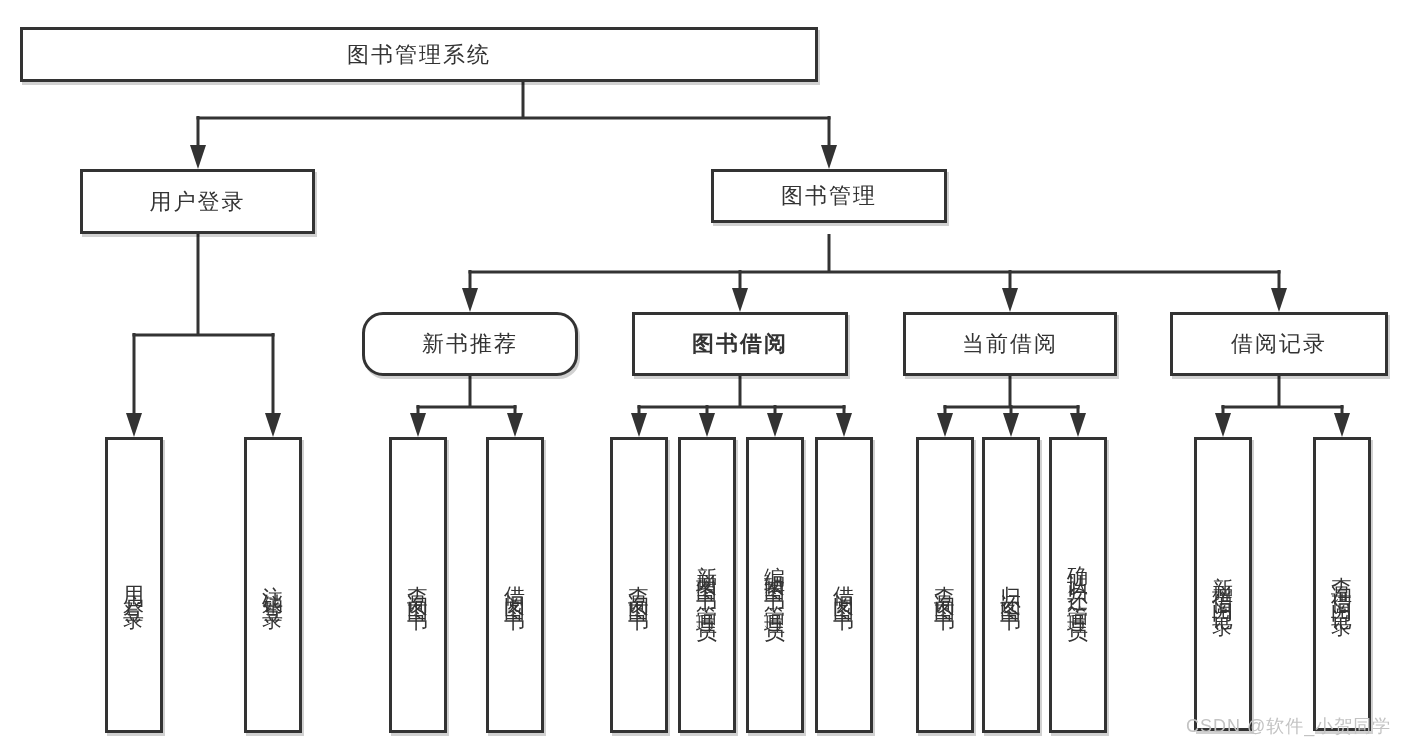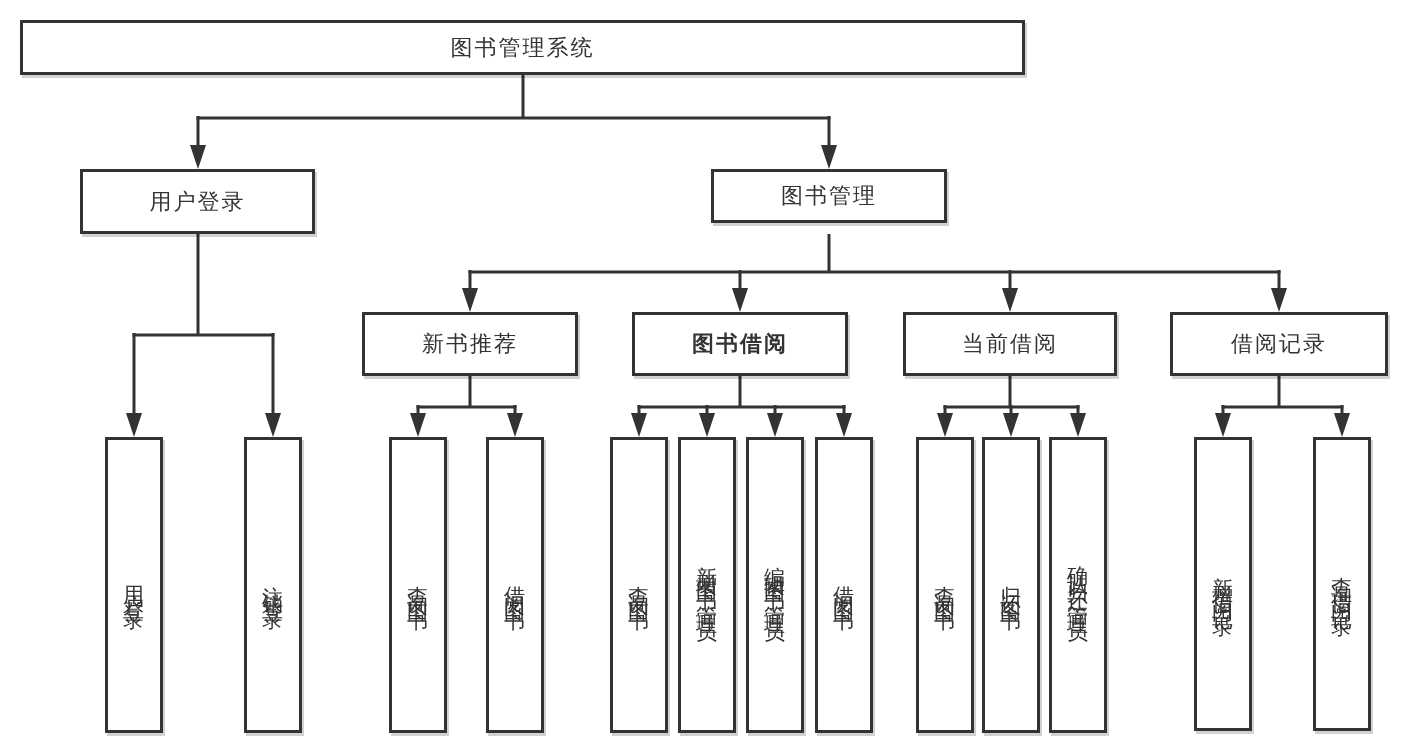--- a/index.html
+++ b/index.html
@@ -119,32 +119,32 @@
       <polygon points="767,413 783,413 775,437"></polygon>
       <polygon points="836,413 852,413 844,437"></polygon>
       <polygon points="937,413 953,413 945,437"></polygon>
       <polygon points="1003,413 1019,413 1011,437"></polygon>
       <polygon points="1070,413 1086,413 1078,437"></polygon>
       <polygon points="1215,413 1231,413 1223,437"></polygon>
       <polygon points="1334,413 1350,413 1342,437"></polygon>
     </g>
   </svg>
 
-  <div class="hbox" style="left:20px; top:20px; width:1005px; height:55px;">
+  <div class="hbox" style="left:20px; top:27px; width:798px; height:55px;">
     <span>图书管理系统</span>
   </div>
 
   <div class="hbox" style="left:80px; top:169px; width:235px; height:65px;">
     <span>用户登录</span>
   </div>
   <div class="hbox" style="left:711px; top:169px; width:236px; height:54px;">
     <span>图书管理</span>
   </div>
 
-  <div class="hbox" style="left:362px; top:312px; width:216px; height:64px;">
+  <div class="hbox" style="left:362px; top:312px; width:216px; height:64px;border-radius:21px;">
     <span>新书推荐</span>
   </div>
   <div class="hbox" style="left:632px; top:312px; width:216px; height:64px;font-weight:bold;">
     <span>图书借阅</span>
   </div>
   <div class="hbox" style="left:903px; top:312px; width:214px; height:64px;">
     <span>当前借阅</span>
   </div>
   <div class="hbox" style="left:1170px; top:312px; width:218px; height:64px;">
     <span>借阅记录</span>
@@ -187,14 +187,15 @@
     <span>确认归还（管理员）</span>
   </div>
 
   <div class="vbox" style="left:1194px; top:437px; width:58px; height:294px;">
     <span>新增借阅记录</span>
   </div>
   <div class="vbox" style="left:1313px; top:437px; width:58px; height:294px;">
     <span>查询借阅记录</span>
   </div>
 
+  <div class="watermark">CSDN @软件_小贺同学</div>
 
 </div>
 
 </body></html>

